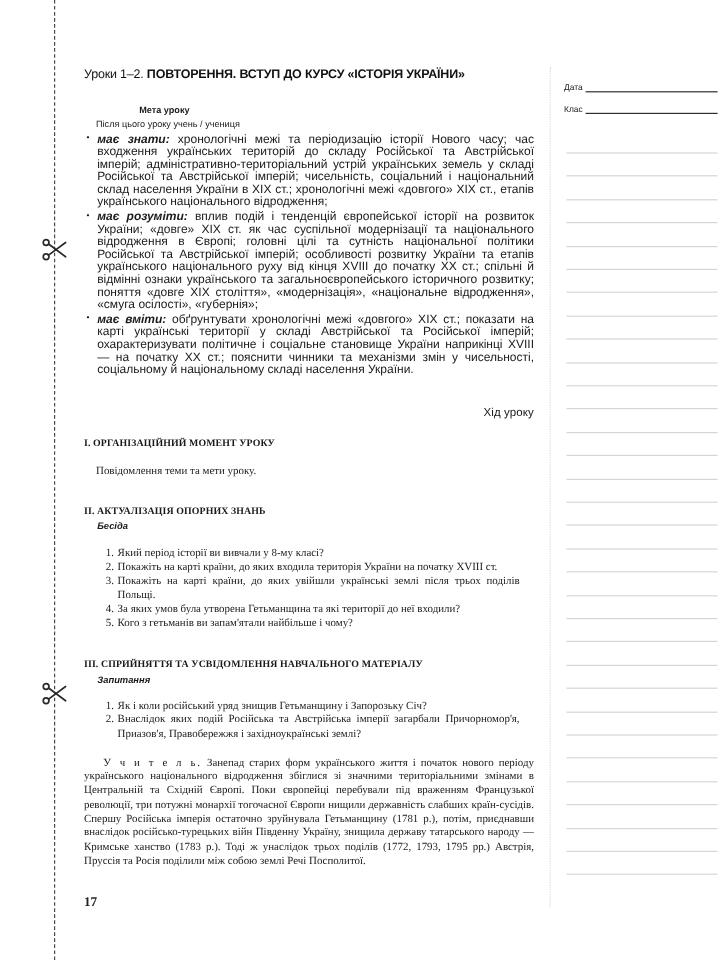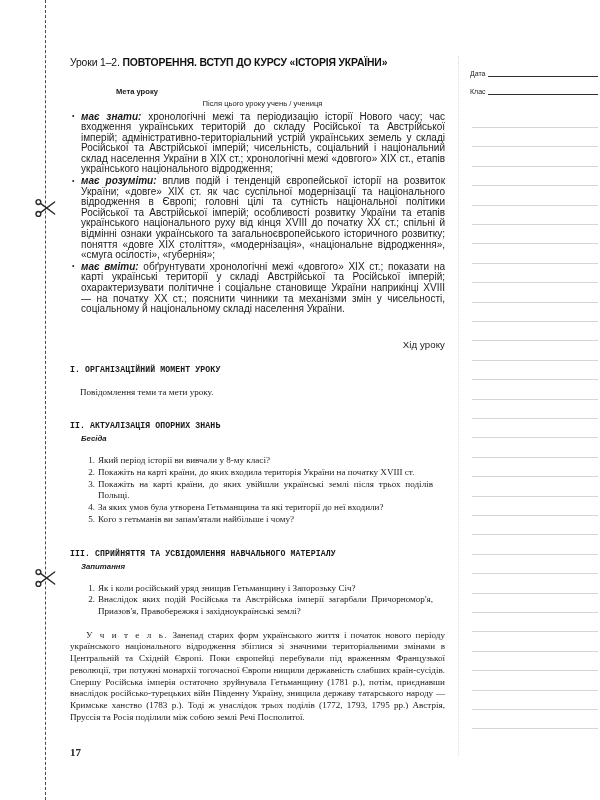--- a/index.html
+++ b/index.html
@@ -62,21 +62,20 @@
     font-size: 7.6px;
     line-height: 10px;
     margin: 17px 0 2px 0;
     padding-left: 46px;
   }
   .aim-lead {
     font-family: "Liberation Sans", "DejaVu Sans", sans-serif;
     font-size: 7.6px;
     line-height: 10.5px;
     margin: 0 0 2px 10px;
-    text-align: center;
   }
 
   ul.aim-list {
     list-style: none;
     margin: 0 0 0 0;
     padding: 0;
   }
   ul.aim-list li {
     font-family: "Liberation Sans", "DejaVu Sans", sans-serif;
     font-size: 10px;
@@ -101,21 +100,21 @@
   .course-heading {
     text-align: right;
     font-family: "Liberation Sans", "DejaVu Sans", sans-serif;
     font-size: 9.6px;
     font-weight: 400;
     margin: 24px 0 14px 0;
     letter-spacing: 0.1px;
   }
 
   .sec-heading {
-    font-family: Liberation Mono, monospace;
+    font-family: Liberation Serif, serif;
     font-weight: 700;
     font-size: 8.2px;
     line-height: 11px;
     margin: 0 0 3px 0;
     letter-spacing: 0.1px;
   }
   .sec-heading.spaced { margin-top: 22px; }
 
   .body-line {
     font-size: 9.1px;

